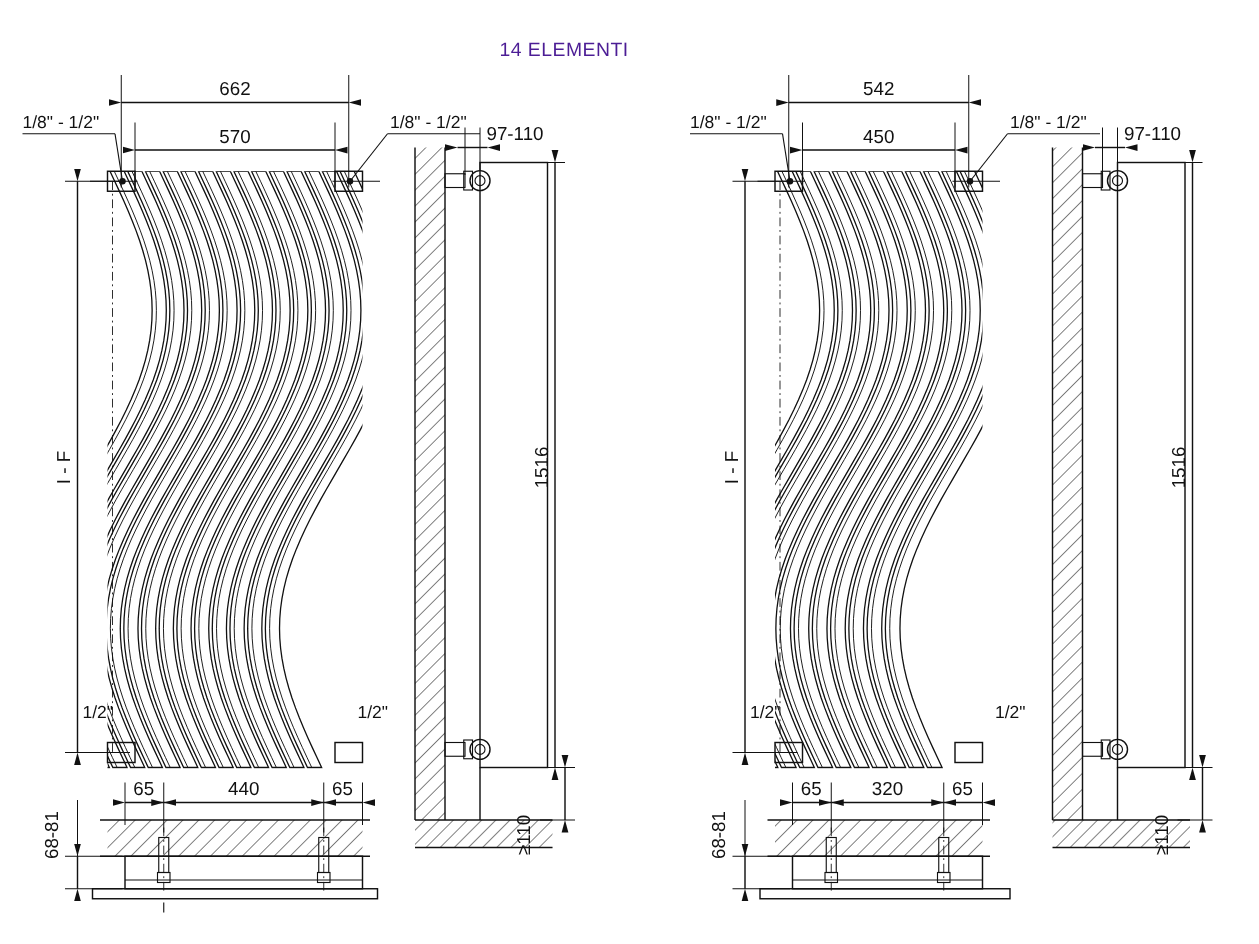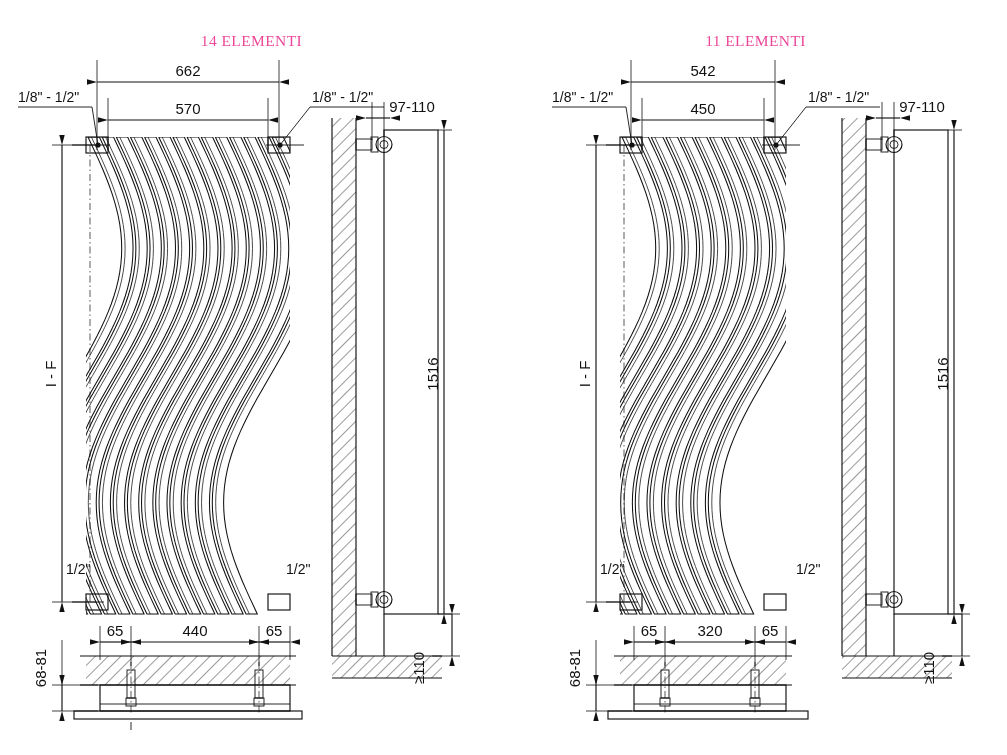--- a/index.html
+++ b/index.html
@@ -2,22 +2,22 @@
 <html><head>
 <meta charset="utf-8">
 <style>
   html,body{margin:0;padding:0;background:#ffffff;}
   body{width:1007px;height:755px;position:relative;overflow:hidden;
        font-family:"Liberation Sans","DejaVu Sans",sans-serif;color:#1a1a1a;}
   .stage{position:absolute;left:0;top:0;width:1007px;height:755px;}
   .panel{position:absolute;top:0;height:755px;width:503px;}
   .panel.left{left:0;}
   .panel.right{left:504px;}
-  .title{position:absolute;top:32px;width:100%;text-align:center;
-         font-size:15.5px;letter-spacing:.4px;color:#ec4899;font-family:Liberation Serif, serif;}
+  .title{position:absolute;top:32px;width:100%;text-align:right;
+         font-size:15.5px;letter-spacing:.4px;color:#4c1d95;}
   svg{position:absolute;left:0;top:0;width:503px;height:755px;overflow:visible;}
   text{font-family:"Liberation Sans","DejaVu Sans",sans-serif;fill:#111;}
   .dimtxt{font-size:15px;}
   .smalltxt{font-size:14px;}
   .ln{stroke:#111;fill:none;}
   .thin{stroke-width:.9;}
   .med{stroke-width:1.15;}
   .tube{stroke:#111;stroke-width:1.05;fill:#ffffff;}
   .tubeinner{stroke:#111;stroke-width:.75;fill:none;}
   .hatchline{stroke:#111;stroke-width:.85;}
@@ -202,21 +202,20 @@
         <line x1="259" y1="642" x2="290" y2="642" class="ln med" marker-start="url(#aL)" marker-end="url(#aR)"></line>
 
         <text class="dimtxt" x="115" y="636" text-anchor="middle">65</text>
         <text class="dimtxt" x="195" y="636" text-anchor="middle">440</text>
         <text class="dimtxt" x="274" y="636" text-anchor="middle">65</text>
       </g>
     </svg>
   </div>
 
   <div class="panel right">
-    <div class="title">11 ELEMENTI</div>
 
     <svg viewBox="0 0 503 755">
       <defs>
         <pattern id="hwR" width="9" height="9" patternUnits="userSpaceOnUse" patternTransform="rotate(45)">
           <line x1="0" y1="0" x2="0" y2="9" class="hatchline"></line>
         </pattern>
         <pattern id="hfR" width="8" height="8" patternUnits="userSpaceOnUse" patternTransform="rotate(45)">
           <line x1="0" y1="0" x2="0" y2="8" class="hatchline"></line>
         </pattern>
         <clipPath id="clipWaveR">

